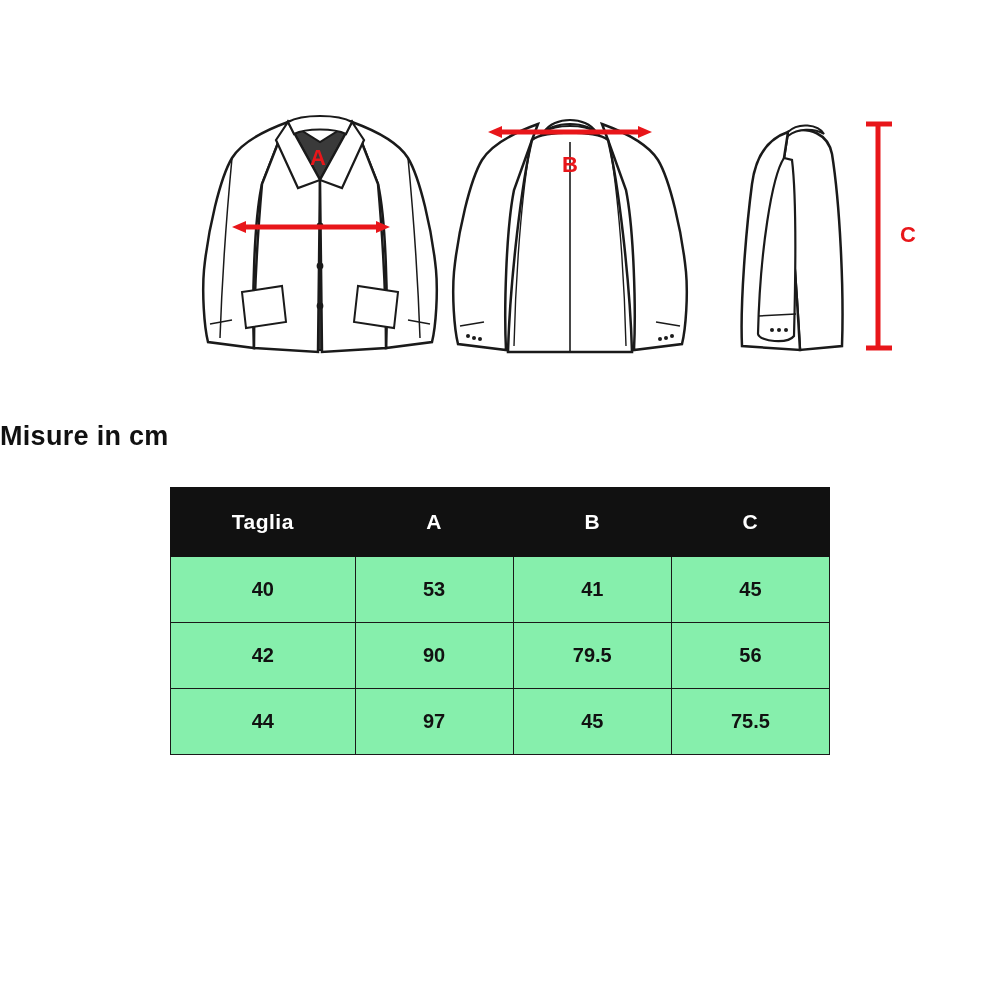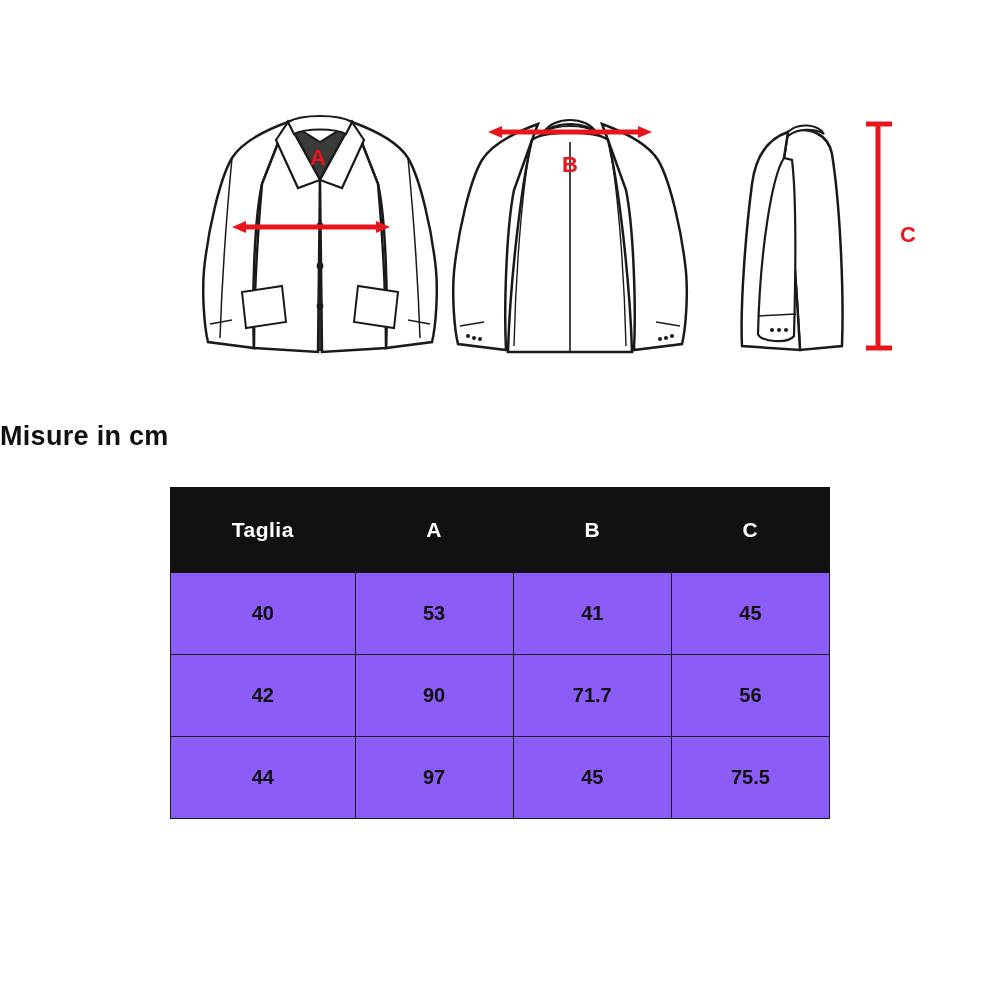--- a/index.html
+++ b/index.html
@@ -60,32 +60,32 @@
     border-collapse: collapse;
     table-layout: fixed;
   }
   .size-table th,
   .size-table td {
     border: 1px solid #1a1a1a;
     text-align: center;
     font-size: 20px;
     font-weight: bold;
     height: 65px;
-    padding: 8px;
+    padding: 0;
   }
   .size-table thead th {
     background: #111111;
     color: #ffffff;
     border-color: #111111;
     height: 68px;
     font-size: 21px;
     letter-spacing: 0.5px;
   }
   .size-table tbody td {
-    background: #8b5cf6;
+    background: #86efac;
     color: #111111;
   }
   .col-taglia { width: 28%; }
   .col-a { width: 24%; }
   .col-b { width: 24%; }
   .col-c { width: 24%; }
 </style>
 </head>
 <body>
 
@@ -220,21 +220,21 @@
     <tbody>
       <tr>
         <td>40</td>
         <td>53</td>
         <td>41</td>
         <td>45</td>
       </tr>
       <tr>
         <td>42</td>
         <td>90</td>
-        <td>71.7</td>
+        <td>79.5</td>
         <td>56</td>
       </tr>
       <tr>
         <td>44</td>
         <td>97</td>
         <td>45</td>
         <td>75.5</td>
       </tr>
     </tbody>
   </table>

